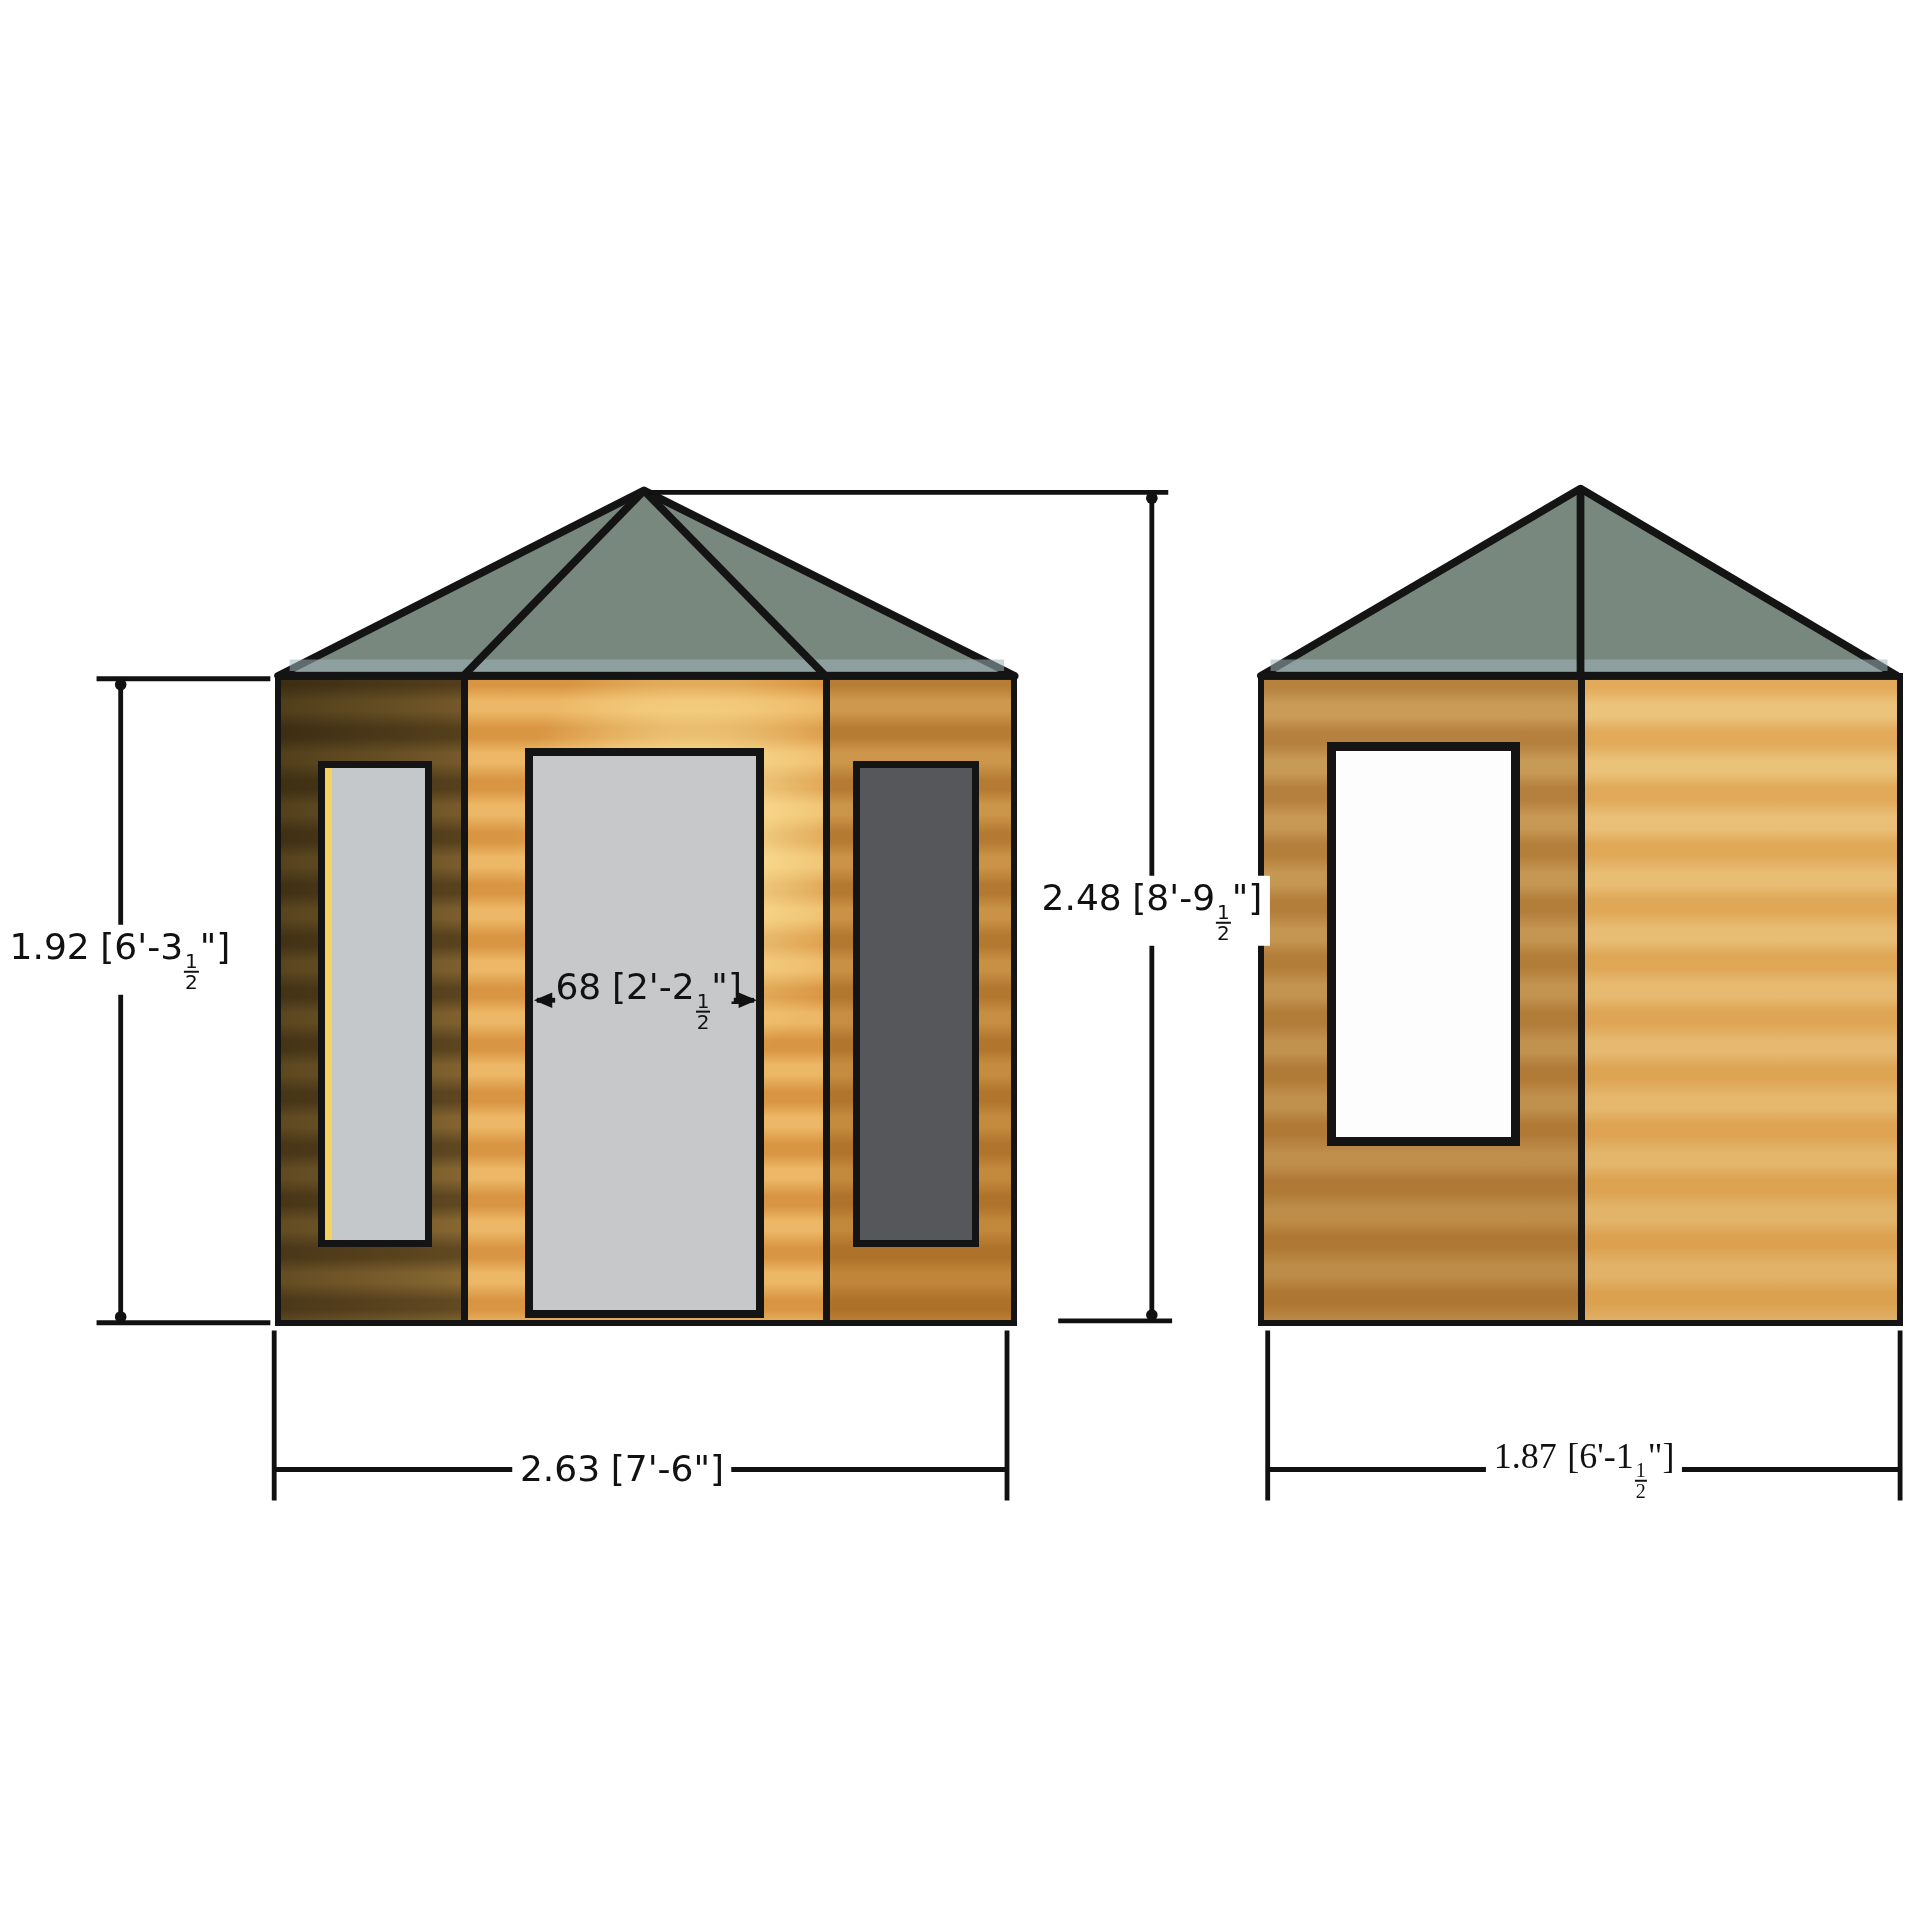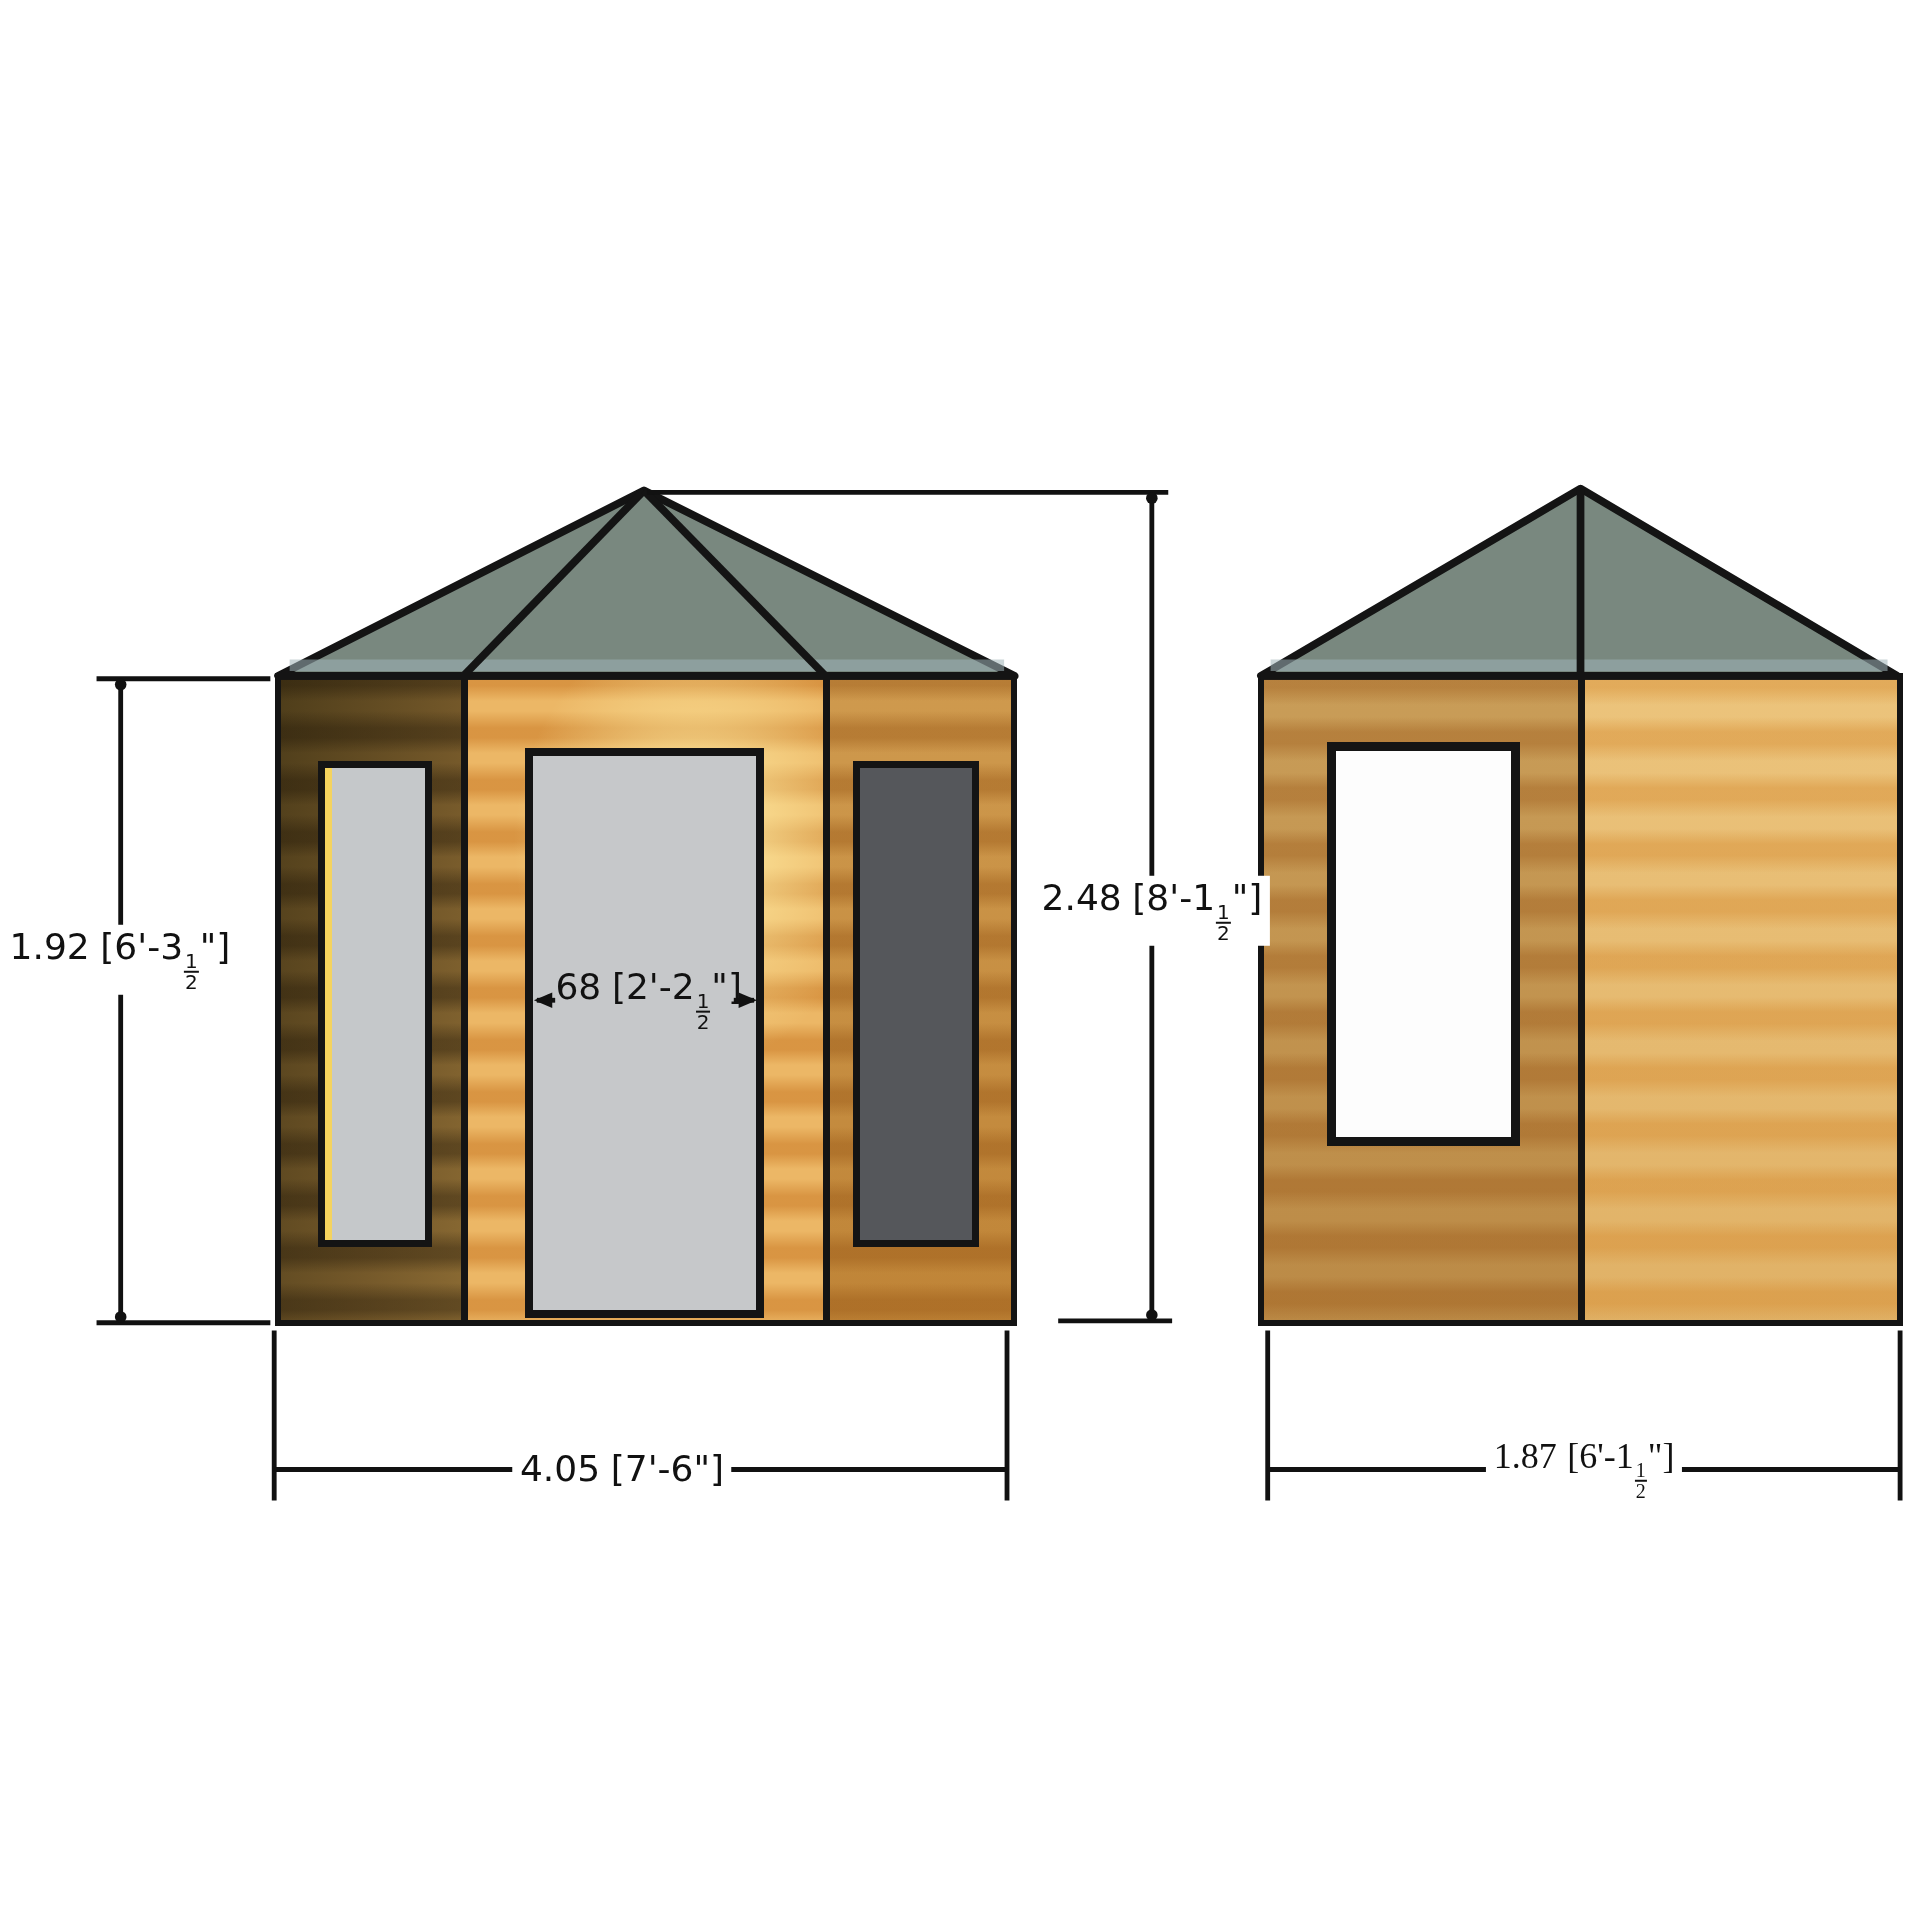--- a/index.html
+++ b/index.html
@@ -137,35 +137,35 @@
   </svg>
 
   <div class="dim-label" style="left:120px;top:960px;">
     <span class="metric">1.92</span><span class="imp-pre">[6'-3</span><span class="frac">
         <span class="fnum">1</span>
         <span class="fden">2</span>
       </span><span class="imp-suf">"]</span>
   </div>
 
   <div class="dim-label" style="left:1152px;top:911px;">
-    <span class="metric">2.48</span><span class="imp-pre">[8'-1</span><span class="frac">
+    <span class="metric">2.48</span><span class="imp-pre">[8'-9</span><span class="frac">
         <span class="fnum">1</span>
         <span class="fden">2</span>
       </span><span class="imp-suf">"]</span>
   </div>
 
   <div class="dim-label no-bg" style="left:643px;top:1000px;text-align:center;">
     <span class="metric">.68</span><span class="imp-pre">[2'-2</span><span class="frac">
         <span class="fnum">1</span>
         <span class="fden">2</span>
       </span><span class="imp-suf">"]</span>
   </div>
 
   <div class="dim-label" style="left:622px;top:1469px;">
-    <span class="metric">4.05</span><span class="imp-pre">[7'-6</span><span class="imp-suf">"]</span>
+    <span class="metric">2.63</span><span class="imp-pre">[7'-6</span><span class="imp-suf">"]</span>
   </div>
 
   <div class="dim-label" style="left:1584px;top:1469px;font-family:Liberation Serif, serif;">
     <span class="metric">1.87</span><span class="imp-pre">[6'-1</span><span class="frac">
         <span class="fnum">1</span>
         <span class="fden">2</span>
       </span><span class="imp-suf">"]</span>
   </div>
 
 </div>

